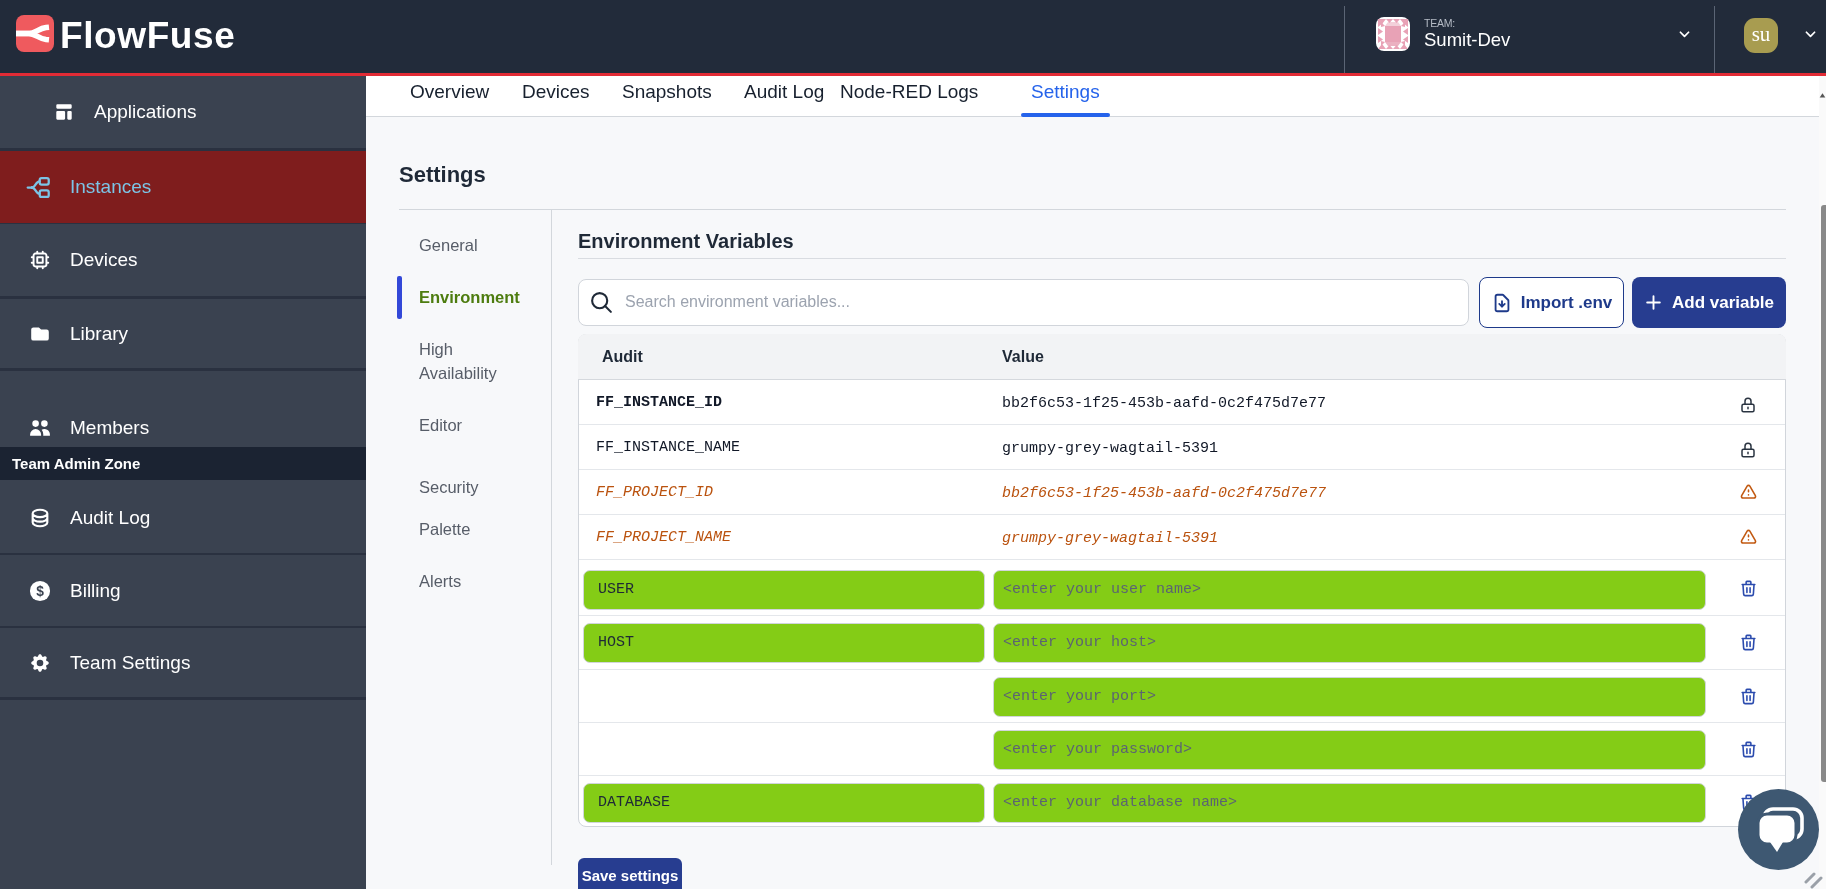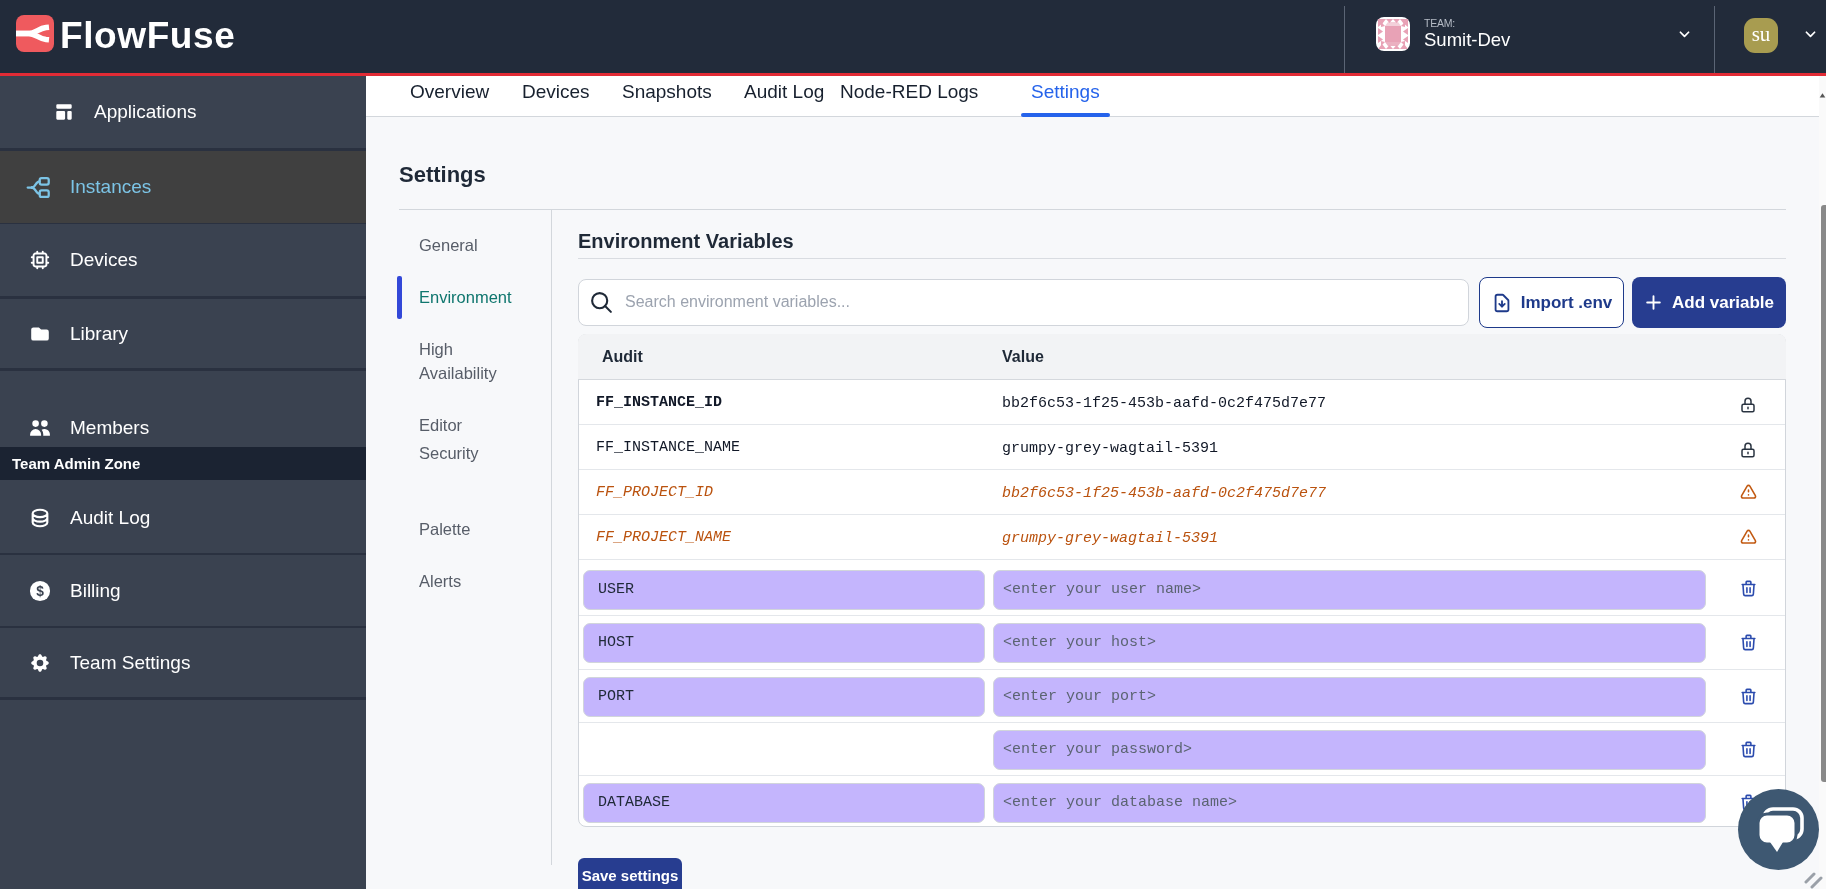--- a/index.html
+++ b/index.html
@@ -31,21 +31,21 @@
   #scrollthumb { left:1821px; top:205px; width:5px; height:577px; background:#898989; border-radius:3px 0 0 3px; }
   
   #tabbar { left:366px; top:76px; width:1453px; height:41px; background:#fff; border-bottom:1px solid #D3D7DC; }
   .tab { top:81px; font-size:19px; color:#17202E; }
   #tab-underline { left:1021px; top:113px; width:89px; height:4px; background:#2563EB; border-radius:2px; }
   #content { left:366px; top:117px; width:1453px; height:772px; background:#F7F8FA; }
   #h1 { left:399px; top:162px; font-size:22px; font-weight:bold; color:#1F2937; }
   #h1div { left:399px; top:209px; width:1387px; height:1px; background:#D3D7DC; }
   #vdiv { left:551px; top:210px; width:1px; height:655px; background:#D3D7DC; }
   .snav { left:419px; font-size:16.5px; color:#575D68; line-height:24px; }
-  #env-active { color:#0f766e; }
+  #env-active { color:#4d7c0f;font-weight:bold; }
   #env-bar { left:397px; top:276px; width:5px; height:43px; background:#3348D8; border-radius:2px; }
   #evh { left:578px; top:230px; font-size:20px; font-weight:bold; color:#1F2937; }
   #evh-div { left:578px; top:258px; width:1208px; height:1px; background:#D9DCE1; }
   
   #search { left:578px; top:279px; width:891px; height:47px; background:#fff; border:1px solid #D1D5DB; border-radius:8px; }
   #search-ph { left:625px; top:293px; font-size:16px; color:#9CA3AF; }
   #btn-import { left:1479px; top:277px; width:145px; height:51px; background:#fff; border:1.5px solid #1E3A8A;
      border-radius:8px; color:#1E3A8A; font-size:17px; font-weight:bold; display:flex; align-items:center; justify-content:center; gap:8px; }
   #btn-add { left:1632px; top:277px; width:154px; height:51px; background:#273D90; border-radius:8px; color:#fff;
      font-size:17px; font-weight:bold; display:flex; align-items:center; justify-content:center; gap:9px; }
@@ -54,21 +54,21 @@
   #thead { left:578px; top:334px; width:1208px; height:46px; background:#F2F3F5; border-bottom:1px solid #D5D8DD;
      border-radius:8px 8px 0 0; }
   .th { top:348px; font-size:16px; font-weight:bold; color:#1F2937; }
   .row { left:579px; width:1206px; border-bottom:1px solid #E4E7EB; }
   .mono { font-family:"Liberation Mono", monospace; }
   .cname { position:absolute; left:17px; font-size:15px; color:#111827; }
   .cval { position:absolute; left:423px; font-size:15px; color:#111827; }
   .orange { color:#BA520E; font-style:italic; }
   .rowicon { position:absolute; left:1160px; }
   .inprow { left:579px; width:1206px; border-bottom:1px solid #E4E7EB; }
-  .ibox { position:absolute; top:7px; height:40px; background:#c4b5fd; border:1px solid #D1D5DB; border-radius:7px;
+  .ibox { position:absolute; top:7px; height:40px; background:#84cc16; border:1px solid #D1D5DB; border-radius:7px;
      font-size:15px; line-height:38px; padding-left:14px; color:#1F2937; }
   .ibox.name { left:4px; width:402px; }
   .ibox.val  { left:414px; width:713px; color:#5B6472; padding-left:9px; }
   #save { left:578px; top:858px; width:104px; height:38px; background:#273D90; border-radius:6px; color:#fff;
      font-size:15px; font-weight:bold; text-align:center; line-height:36px; }
   #chat { left:1738px; top:789px; width:81px; height:81px; background:#3E5872; border-radius:50%; }
 </style>
 </head>
 <body>
 <div id="header" class="abs"></div>
@@ -124,21 +124,21 @@
     </svg>
 </div>
 <div id="sidebar" class="abs"></div>
 <div class="sbitem abs" style="top:76px; height:72px;margin-left:24px;">
   <svg class="ic" viewBox="0 0 20 20" fill="#fff">
       <path d="M3 4a1 1 0 011-1h12a1 1 0 011 1v2a1 1 0 01-1 1H4a1 1 0 01-1-1V4zM3 10a1 1 0 011-1h6a1 1 0 011 1v6a1 1 0 01-1 1H4a1 1 0 01-1-1v-6zM14 9a1 1 0 00-1 1v6a1 1 0 001 1h2a1 1 0 001-1v-6a1 1 0 00-1-1h-2z"></path>
     </svg>
   <span class="tx">Applications</span>
 </div>
 <div class="sbdiv abs" style="top:148px;"></div>
-<div class="sbitem abs" style="top:151px; height:72px; background:#404040; color:#7CC4E6;">
+<div class="sbitem abs" style="top:151px; height:72px; background:#7f1d1d; color:#7CC4E6;">
   <svg class="ic" style="left:26px; width:27px; height:27px;" viewBox="0 0 24 24" fill="none" stroke="#7CC4E6" stroke-width="2" stroke-linecap="round">
     <rect x="12.2" y="3.6" width="8" height="5.8" rx="1.6"></rect>
     <rect x="12.2" y="14.6" width="8" height="5.8" rx="1.6"></rect>
     <path d="M1.5 12h3.7"></path>
       <path d="M5.2 12c3.6 0 3.2-5.5 6.8-5.5"></path>
       <path d="M5.2 12c3.6 0 3.2 5.5 6.8 5.5"></path>
     <circle cx="5.2" cy="12" r="1.1" fill="#7CC4E6" stroke="none"></circle>
   </svg>
   <span class="tx">Instances</span>
 </div>
@@ -196,21 +196,21 @@
 <div class="tab abs" style="left:1031px; color:#2563EB;">Settings</div>
 <div id="tab-underline" class="abs"></div>
 <div id="h1" class="abs">Settings</div>
 <div id="h1div" class="abs"></div>
 <div id="vdiv" class="abs"></div>
 <div class="snav abs" style="top:233px;">General</div>
 <div id="env-bar" class="abs"></div>
 <div class="snav abs" id="env-active" style="top:285px;">Environment</div>
 <div class="snav abs" style="top:337px;">High<br>Availability</div>
 <div class="snav abs" style="top:413px;">Editor</div>
-<div class="snav abs" style="top:441px;text-align:center;">Security</div>
+<div class="snav abs" style="top:475px;text-align:center;">Security</div>
 <div class="snav abs" style="top:517px;">Palette</div>
 <div class="snav abs" style="top:569px;">Alerts</div>
 <div id="evh" class="abs">Environment Variables</div>
 <div id="evh-div" class="abs"></div>
 <div id="search" class="abs"></div>
 <div class="abs" style="left:589px; top:290px;">
   <svg width="25" height="25" viewBox="0 0 24 24" fill="none" stroke="#1F2937" stroke-width="2" stroke-linecap="round">
       <path d="M21 21l-5.8-5.8M17.5 10.25a7.25 7.25 0 11-14.5 0 7.25 7.25 0 0114.5 0z"></path>
     </svg>
 </div>
@@ -281,21 +281,20 @@
 <div class="inprow abs mono" style="top:616px; height:54px;">
   <span class="ibox name">HOST</span>
   <span class="ibox val">&lt;enter your host&gt;</span>
   <span class="rowicon" style="top:17px;">
       <svg width="19" height="19" viewBox="0 0 24 24" fill="none" stroke="#2B4BAE" stroke-width="2" stroke-linecap="round" stroke-linejoin="round">
         <path d="M19 7l-.867 12.142A2 2 0 0116.138 21H7.862a2 2 0 01-1.995-1.858L5 7m5 4v6m4-6v6m1-10V4a1 1 0 00-1-1h-4a1 1 0 00-1 1v3M4 7h16"></path>
       </svg>
     </span>
 </div>
 <div class="inprow abs mono" style="top:670px; height:53px;">
-  <span class="ibox name">PORT</span>
   <span class="ibox val">&lt;enter your port&gt;</span>
   <span class="rowicon" style="top:17px;">
       <svg width="19" height="19" viewBox="0 0 24 24" fill="none" stroke="#2B4BAE" stroke-width="2" stroke-linecap="round" stroke-linejoin="round">
         <path d="M19 7l-.867 12.142A2 2 0 0116.138 21H7.862a2 2 0 01-1.995-1.858L5 7m5 4v6m4-6v6m1-10V4a1 1 0 00-1-1h-4a1 1 0 00-1 1v3M4 7h16"></path>
       </svg>
     </span>
 </div>
 <div class="inprow abs mono" style="top:723px; height:53px;">
   <span class="ibox val">&lt;enter your password&gt;</span>
   <span class="rowicon" style="top:17px;">

